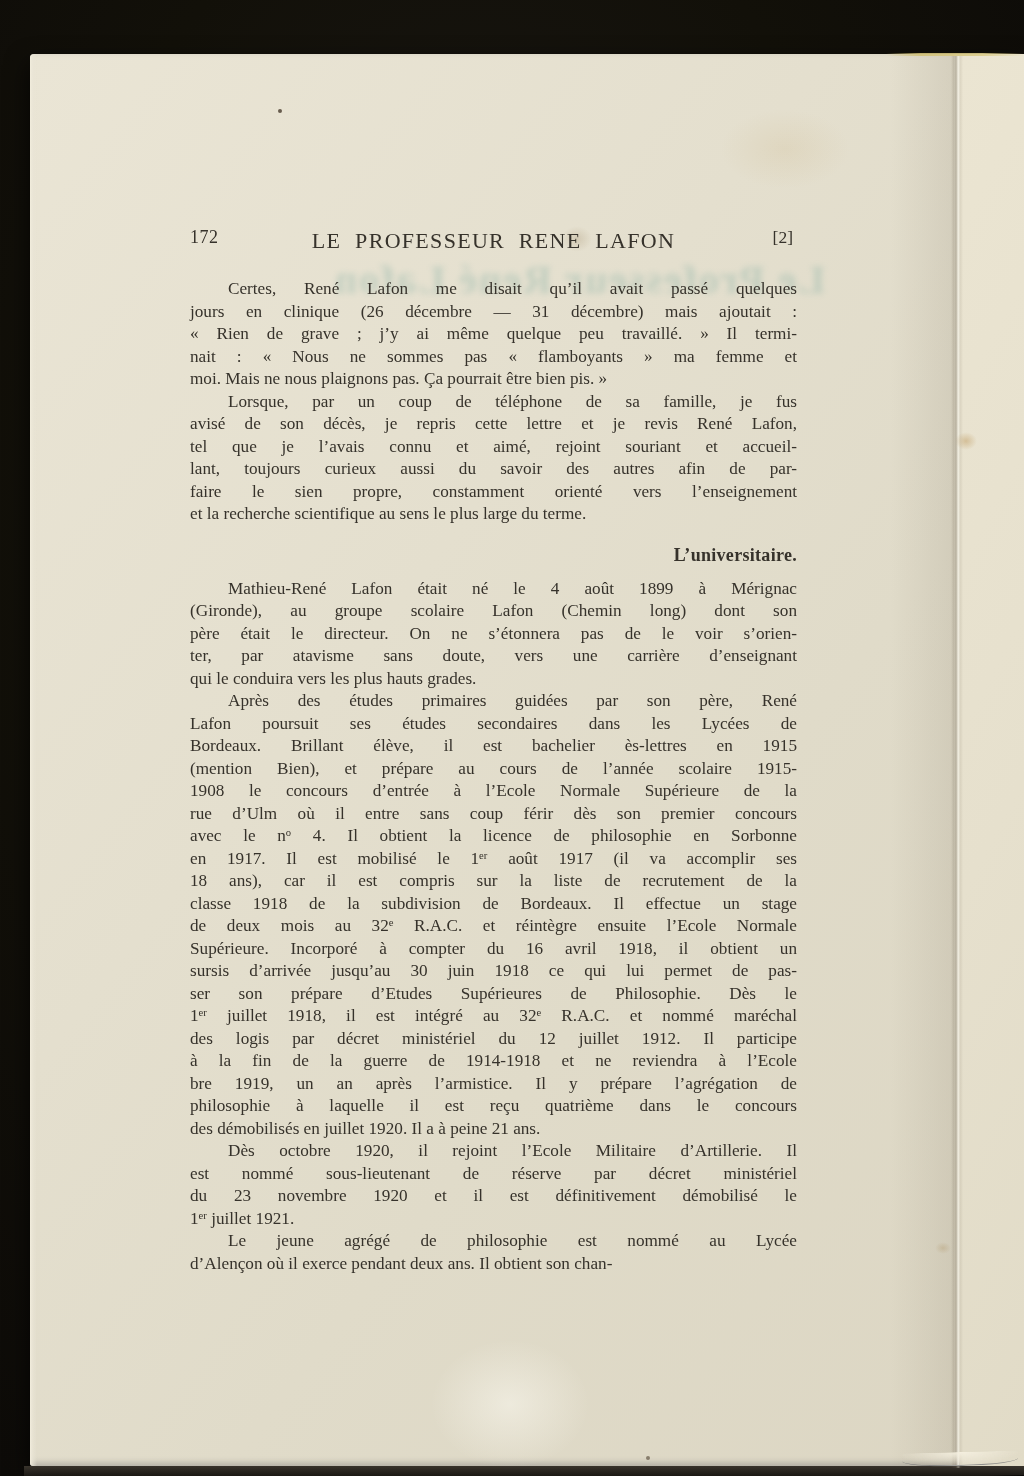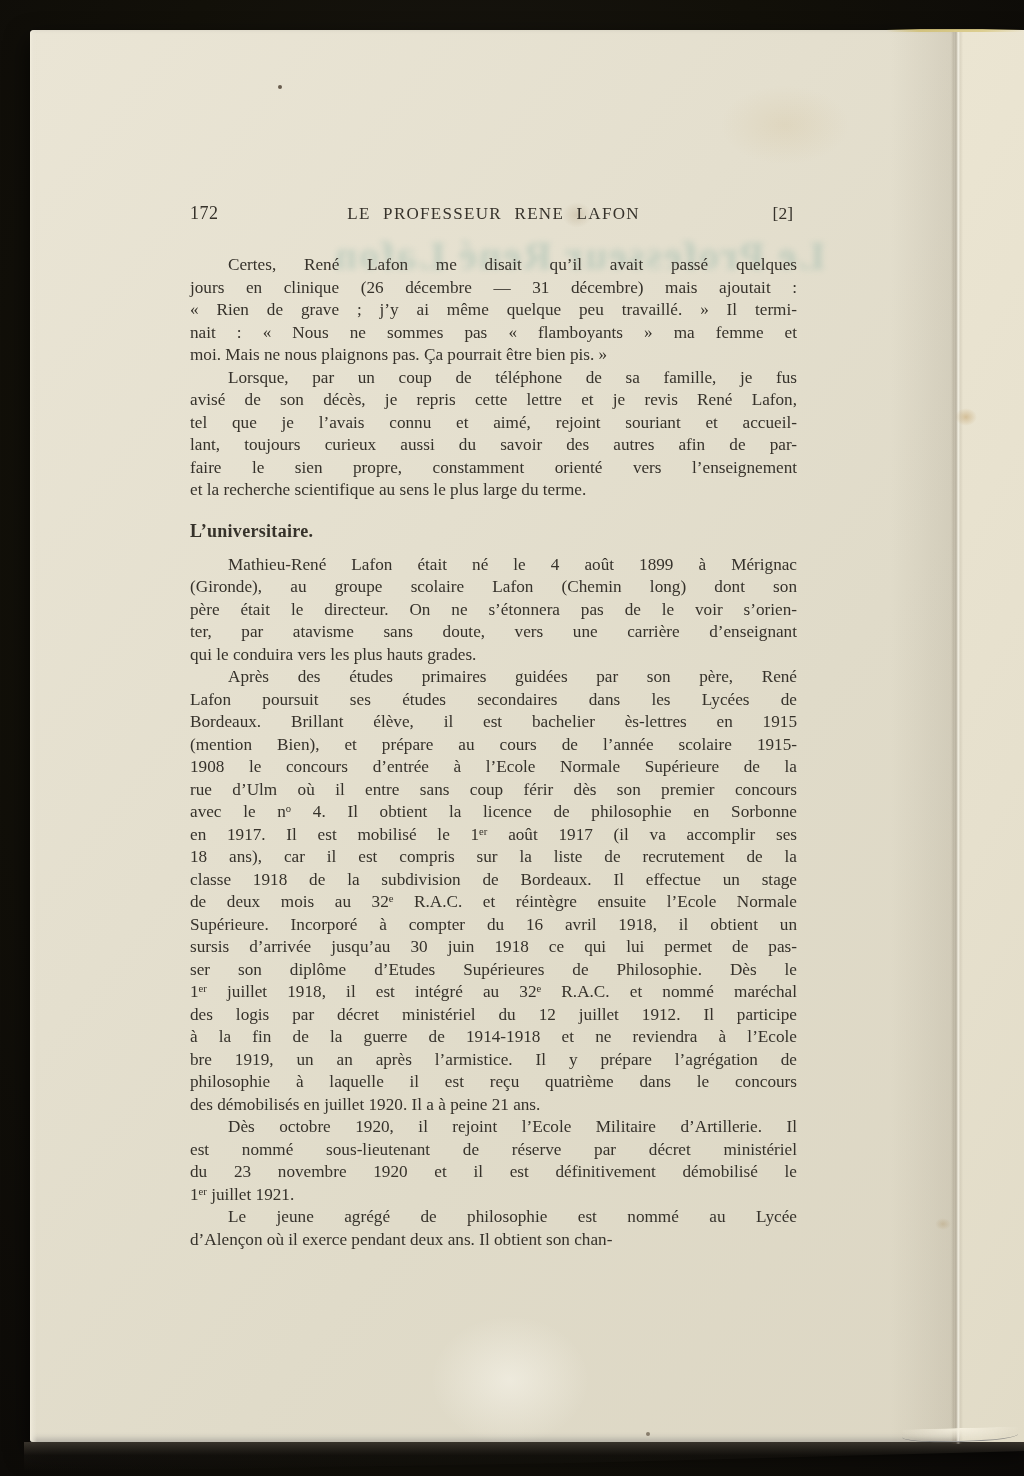--- a/index.html
+++ b/index.html
@@ -2,21 +2,21 @@
 <html><head>
 <meta charset="utf-8">
 <style>
   html, body { margin: 0; padding: 0; }
   body {
     width: 1024px; height: 1476px;
     overflow: hidden; position: relative;
     background: radial-gradient(ellipse at 46% 38%, #1b1815 0%, #121009 55%, #0c0a08 100%);
     font-family: "Liberation Serif", serif;
   }
-  #scene { position: absolute; inset: 0; }
+  #scene { position: absolute; inset: 0; margin-top: 24px; }
 
   
   .page {
     position: absolute; left: 30px; top: 30px; width: 994px; height: 1412px;
     background: linear-gradient(128deg, #eae5d5 0%, #e4dfce 38%, #e0dbc9 62%, #dcd6c3 100%);
     border-radius: 4px 0 0 3px;
     box-shadow: 0 10px 24px rgba(0,0,0,0.75), inset 0 -3px 6px rgba(35,40,55,0.25);
   }
   .page-left-edge {
     position: absolute; left: 0; top: 0; width: 7px; height: 100%;
@@ -84,33 +84,33 @@
     position: absolute; left: 160px; top: 173px; width: 607px;
     color: #36322b;
   }
   .page-header {
     position: relative; height: 22px; margin-bottom: 29px;
     font-size: 17px;
   }
   .page-number { position: absolute; left: 0; top: 0; font-size: 18px; letter-spacing: 0.5px; }
   .running-title {
     position: absolute; left: 0; right: 0; top: 1px; text-align: center;
-    font-size: 17px; letter-spacing: 1.3px; word-spacing: 7px;
+    font-size: 22px; letter-spacing: 1.3px; word-spacing: 7px;
   }
   .page-ref { position: absolute; right: 4px; top: 0; font-size: 17.5px; }
 
   .article { font-size: 17.2px; line-height: 22.5px; }
   .paragraph { margin: 0; }
   .line { text-align: justify; text-align-last: justify; white-space: normal; }
   .line.first { text-indent: 38px; }
   .line.last { text-align-last: auto; }
   .line sup { font-size: 0.62em; vertical-align: 0.45em; line-height: 0; letter-spacing: 0; }
   .section-heading {
     font-weight: bold; font-size: 18px; line-height: 25px;
-    margin: 17px 0 10px 0; letter-spacing: 0.3px;
+    margin: 17px 0 10px 0; letter-spacing: 0.3px; text-align: right;
   }
 </style>
 </head>
 <body>
 
 <div id="scene">
 
   <div class="page">
     <div class="page-left-edge"></div>
     <div class="page-curve"></div>
@@ -165,21 +165,21 @@
             <div class="line">(mention Bien), et prépare au cours de l’année scolaire 1915-</div>
             <div class="line">1908 le concours d’entrée à l’Ecole Normale Supérieure de la</div>
             <div class="line">rue d’Ulm où il entre sans coup férir dès son premier concours</div>
             <div class="line">avec le n<sup>o</sup> 4. Il obtient la licence de philosophie en Sorbonne</div>
             <div class="line">en 1917. Il est mobilisé le 1<sup>er</sup> août 1917 (il va accomplir ses</div>
             <div class="line">18 ans), car il est compris sur la liste de recrutement de la</div>
             <div class="line">classe 1918 de la subdivision de Bordeaux. Il effectue un stage</div>
             <div class="line">de deux mois au 32<sup>e</sup> R.A.C. et réintègre ensuite l’Ecole Normale</div>
             <div class="line">Supérieure. Incorporé à compter du 16 avril 1918, il obtient un</div>
             <div class="line">sursis d’arrivée jusqu’au 30 juin 1918 ce qui lui permet de pas-</div>
-            <div class="line">ser son diplôme d’Etudes Supérieures de Philosophie. Dès le</div>
+            <div class="line">ser son prépare d’Etudes Supérieures de Philosophie. Dès le</div>
             <div class="line">1<sup>er</sup> juillet 1918, il est intégré au 32<sup>e</sup> R.A.C. et nommé maréchal</div>
             <div class="line">des logis par décret ministériel du 12 juillet 1912. Il participe</div>
             <div class="line">à la fin de la guerre de 1914-1918 et ne reviendra à l’Ecole</div>
             <div class="line">bre 1919, un an après l’armistice. Il y prépare l’agrégation de</div>
             <div class="line">philosophie à laquelle il est reçu quatrième dans le concours</div>
             <div class="line last">des démobilisés en juillet 1920. Il a à peine 21 ans.</div>
           </div>
           <div class="paragraph">
             <div class="line first">Dès octobre 1920, il rejoint l’Ecole Militaire d’Artillerie. Il</div>
             <div class="line">est nommé sous-lieutenant de réserve par décret ministériel</div>

